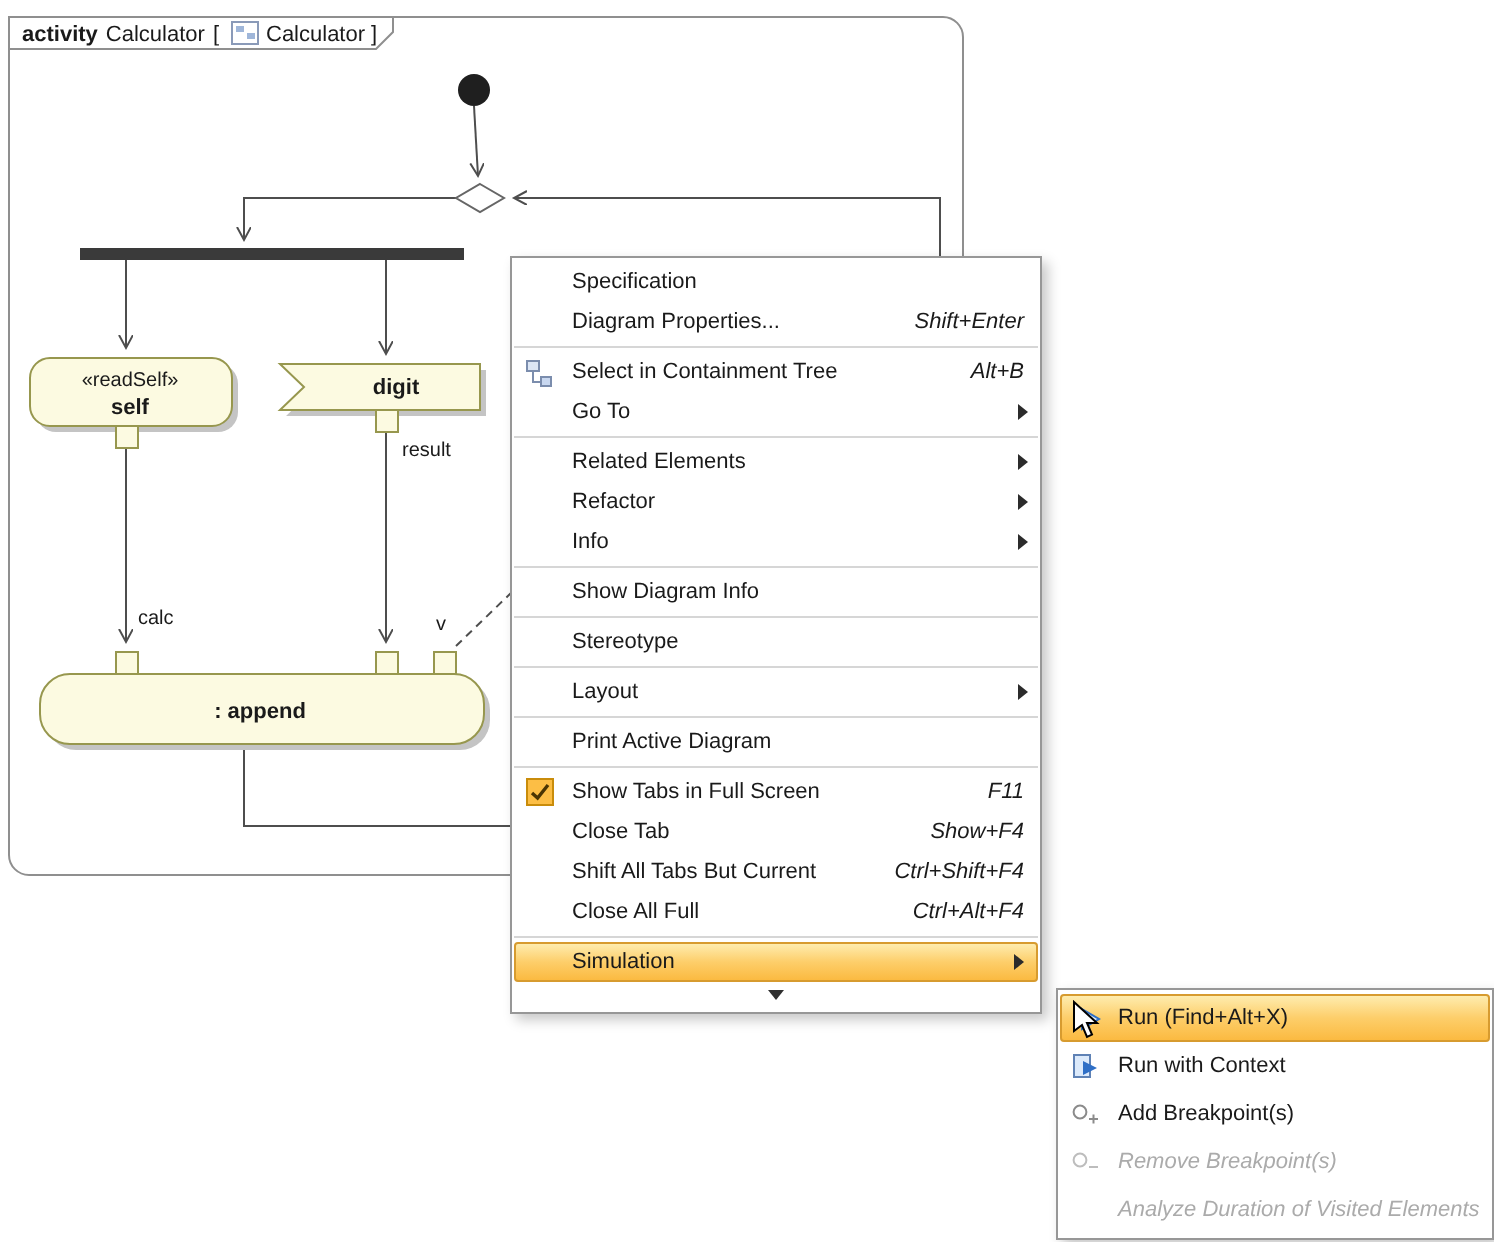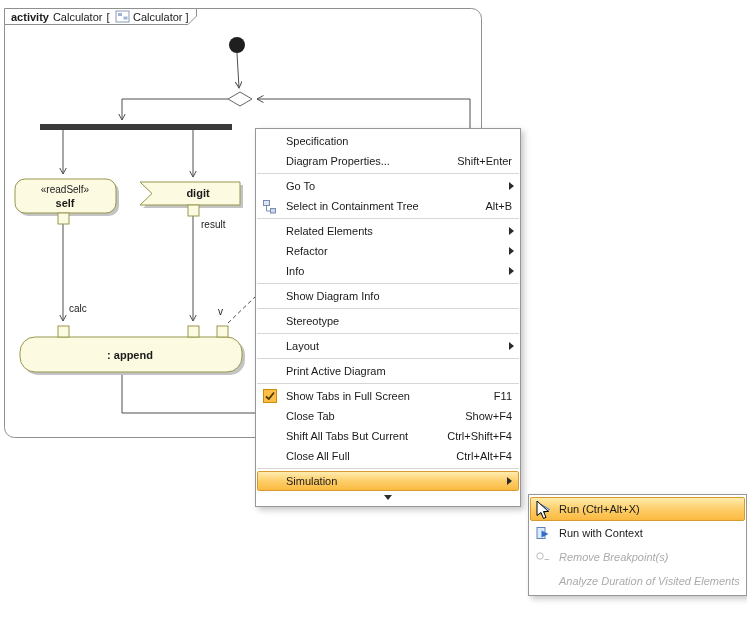--- a/index.html
+++ b/index.html
@@ -18,21 +18,21 @@
   }
   #main-menu{left:255px;top:128px;width:266px;z-index:5;}
   #sim-submenu{left:528px;top:494px;width:219px;z-index:6;}
 
   .menu-item{
     position:relative;height:20px;display:flex;align-items:center;
     padding:0 8px 0 30px;box-sizing:border-box;white-space:nowrap;
   }
   #sim-submenu .menu-item{height:24px;}
   .menu-item .label{white-space:nowrap;}
-  .menu-item .shortcut{margin-left:auto;padding-left:18px;color:#1A1A1A;}
+  .menu-item .shortcut{margin-left:auto;padding-left:18px;color:#1A1A1A;font-style:italic;}
   .menu-item .submenu-arrow{
     position:absolute;right:6px;top:50%;transform:translateY(-50%);
     width:0;height:0;border-left:5px solid #2B2B2B;
     border-top:4px solid transparent;border-bottom:4px solid transparent;
   }
   .menu-item.highlighted{
     margin:0 1px;border:1px solid #D79B2F;border-radius:2px;
     background:linear-gradient(180deg,#FEECAE 0%,#FDCE6A 50%,#FBBA41 100%);
     padding:0 7px 0 28px;
   }
@@ -112,34 +112,34 @@
 <div id="main-menu" class="menu">
     <div class="menu-item">
       <span class="label">Specification</span>
     </div>
     <div class="menu-item">
       <span class="label">Diagram Properties...</span>
       <span class="shortcut">Shift+Enter</span>
     </div>
     <div class="menu-sep"></div>
     <div class="menu-item">
-      <span class="label">Go To</span>
-      <span class="submenu-arrow"></span>
-    </div>
-    <div class="menu-item">
       <span class="menu-icon">
         <svg width="15" height="15" viewBox="0 0 15 15">
           <rect x="1.5" y="1.5" width="6" height="5" fill="#DCE6F5" stroke="#7B8DAD"></rect>
           <path d="M4.5,6.5 V12 H8.5" fill="none" stroke="#7B8DAD"></path>
           <rect x="8.5" y="9.5" width="5" height="4.5" fill="#C9D8F0" stroke="#7B8DAD"></rect>
         </svg>
       </span>
       <span class="label">Select in Containment Tree</span>
       <span class="shortcut">Alt+B</span>
     </div>
+    <div class="menu-item">
+      <span class="label">Go To</span>
+      <span class="submenu-arrow"></span>
+    </div>
     <div class="menu-sep"></div>
     <div class="menu-item">
       <span class="label">Related Elements</span>
       <span class="submenu-arrow"></span>
     </div>
     <div class="menu-item">
       <span class="label">Refactor</span>
       <span class="submenu-arrow"></span>
     </div>
     <div class="menu-item">
@@ -196,30 +196,39 @@
     </div>
   </div>
 
 <div id="sim-submenu" class="menu">
     <div class="menu-item highlighted">
       <span class="menu-icon">
         <svg width="13" height="13" viewBox="0 0 13 13">
           <polygon points="3,1.5 11.5,6.5 3,11.5" fill="#DCEAFB" stroke="#2F6FC6"></polygon>
         </svg>
       </span>
-      <span class="label">Run (Ctrl+Alt+X)</span>
+      <span class="label">Run (Find+Alt+X)</span>
     </div>
     <div class="menu-item">
       <span class="menu-icon">
         <svg width="14" height="14" viewBox="0 0 14 14">
           <rect x="1" y="1.5" width="8" height="11" fill="#DCEAFB" stroke="#5F82B5"></rect>
           <polygon points="5.5,4.5 12.5,8 5.5,11.5" fill="#2F6FC6"></polygon>
         </svg>
       </span>
       <span class="label">Run with Context</span>
+    </div>
+    <div class="menu-item">
+      <span class="menu-icon">
+        <svg width="15" height="14" viewBox="0 0 15 14">
+          <circle cx="5" cy="6" r="3.2" fill="#FFFFFF" stroke="#8B8B8B"></circle>
+          <path d="M9.5,9.5 H14 M11.75,7.25 V11.75" stroke="#8B8B8B" fill="none"></path>
+        </svg>
+      </span>
+      <span class="label">Add Breakpoint(s)</span>
     </div>
     <div class="menu-item disabled">
       <span class="menu-icon">
         <svg width="15" height="14" viewBox="0 0 15 14">
           <circle cx="5" cy="6" r="3.2" fill="#FFFFFF" stroke="#BDBDBD"></circle>
           <path d="M9.5,9.5 H14" stroke="#BDBDBD" fill="none"></path>
         </svg>
       </span>
       <span class="label">Remove Breakpoint(s)</span>
     </div>

